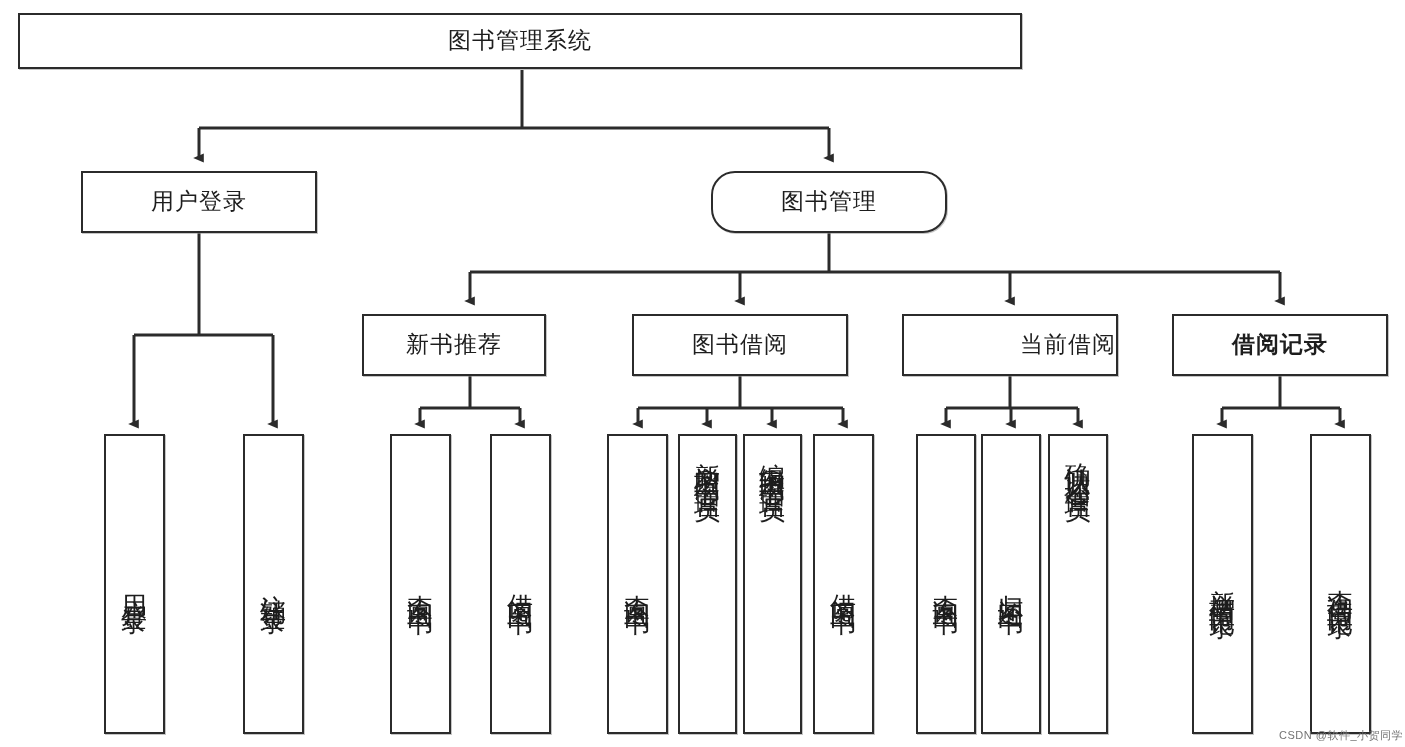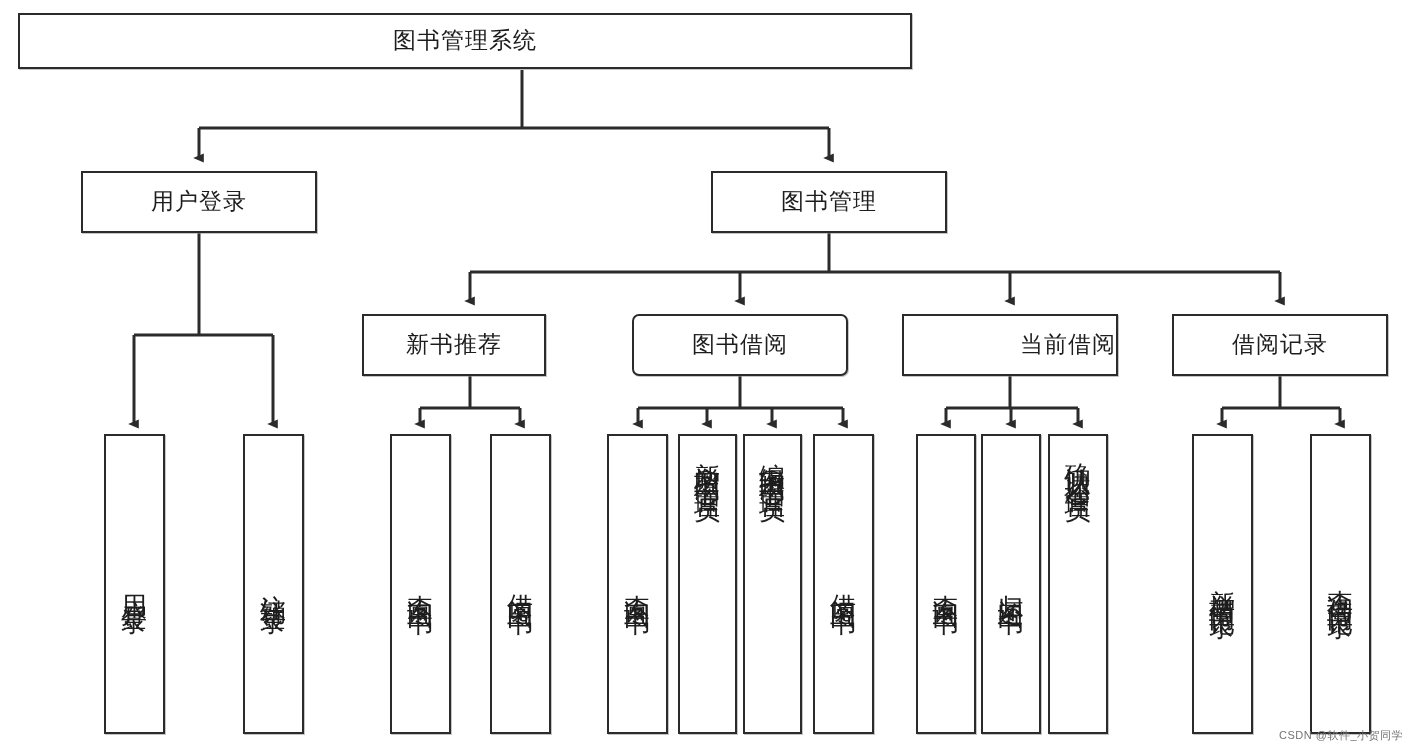--- a/index.html
+++ b/index.html
@@ -104,41 +104,41 @@
       <path d="M1011,408 L1011,424" marker-end="url(#arrow)"></path>
       <path d="M1078,408 L1078,424" marker-end="url(#arrow)"></path>
 
       <path d="M1280,376 L1280,408"></path>
       <path d="M1222,408 L1340,408"></path>
       <path d="M1222,408 L1222,424" marker-end="url(#arrow)"></path>
       <path d="M1340,408 L1340,424" marker-end="url(#arrow)"></path>
     </g>
   </svg>
 
-  <div class="node" style="left:18px;top:13px;width:894px;height:56px;">
+  <div class="node" style="left:18px;top:13px;width:1004px;height:56px;">
     <span class="label">图书管理系统</span>
   </div>
 
   <div class="node" style="left:81px;top:171px;width:236px;height:62px;">
     <span class="label">用户登录</span>
   </div>
-  <div class="node" style="left:711px;top:171px;width:236px;height:62px;">
+  <div class="node" style="left:711px;top:171px;width:236px;height:62px;border-radius:24px;">
     <span class="label">图书管理</span>
   </div>
 
   <div class="node" style="left:362px;top:314px;width:184px;height:62px;">
     <span class="label">新书推荐</span>
   </div>
-  <div class="node" style="left:632px;top:314px;width:216px;height:62px;border-radius:7px;">
+  <div class="node" style="left:632px;top:314px;width:216px;height:62px;">
     <span class="label">图书借阅</span>
   </div>
   <div class="node" style="left:902px;top:314px;width:216px;height:62px;justify-content:flex-end;">
     <span class="label">当前借阅</span>
   </div>
-  <div class="node" style="left:1172px;top:314px;width:216px;height:62px;">
+  <div class="node" style="left:1172px;top:314px;width:216px;height:62px;font-weight:bold;">
     <span class="label">借阅记录</span>
   </div>
 
   <div class="node vert mid" style="left:104px;top:434px;width:61px;height:300px;">
     <span class="label">用户登录</span>
   </div>
   <div class="node vert mid" style="left:243px;top:434px;width:61px;height:300px;">
     <span class="label">注销登录</span>
   </div>
 

